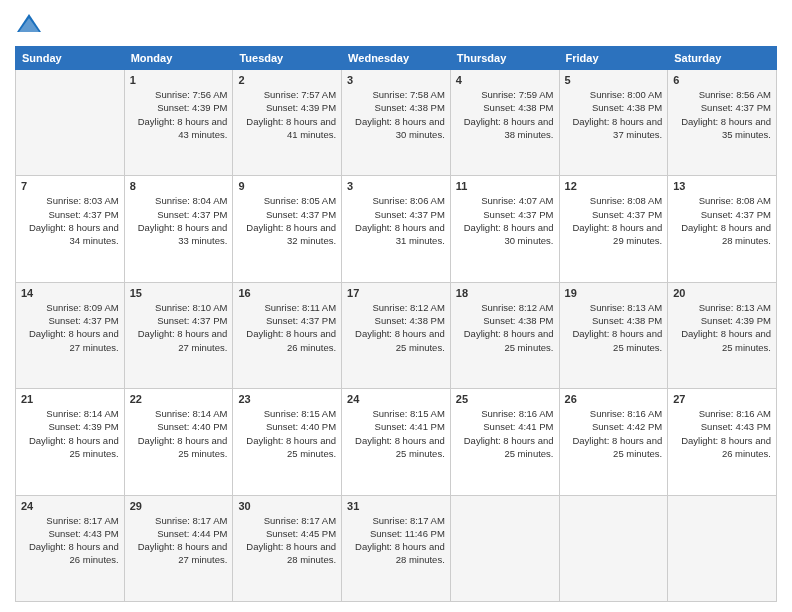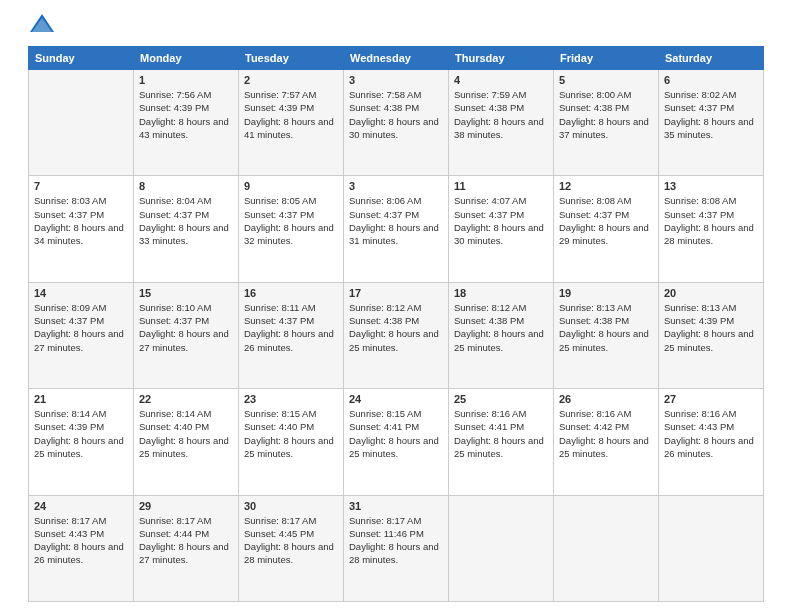--- a/index.html
+++ b/index.html
@@ -7,21 +7,21 @@
       width: 792px;
       height: 612px;
       background: #fff;
       font-family: Arial, sans-serif;
       font-size: 11px;
       color: #333;
     }
     .container {
       width: 792px;
       height: 612px;
-      padding: 10px 28px;
+      padding: 10px 15px;
       display: flex;
       flex-direction: column;
     }
     .header {
       display: flex;
       justify-content: space-between;
       align-items: flex-start;
       margin-bottom: 8px;
     }
     .logo {
@@ -90,20 +90,21 @@
     .day-num {
       font-weight: bold;
       font-size: 11px;
       display: block;
       margin-bottom: 2px;
     }
     .day-info {
       font-size: 9.5px;
       color: #333;
       line-height: 1.4;
+      text-align: right;
     }
     .empty-cell {
       background-color: #f5f5f5;
     }
   </style>
 </head>
 <body>
 
 <div class="container">
   <div class="header">
@@ -174,21 +175,21 @@
             <span class="day-num">5</span>
         <div class="day-info">
           <span>Sunrise: 8:00 AM</span><br>
           <span>Sunset: 4:38 PM</span><br>
           <span>Daylight: 8 hours and 37 minutes.</span>
         </div>
           </td>
           <td>
             <span class="day-num">6</span>
         <div class="day-info">
-          <span>Sunrise: 8:02 AM</span><br>
+          <span>Sunrise: 8:56 AM</span><br>
           <span>Sunset: 4:37 PM</span><br>
           <span>Daylight: 8 hours and 35 minutes.</span>
         </div>
           </td>
         </tr>
         <tr>
           <td>
             <span class="day-num">7</span>
         <div class="day-info">
           <span>Sunrise: 8:03 AM</span><br>

